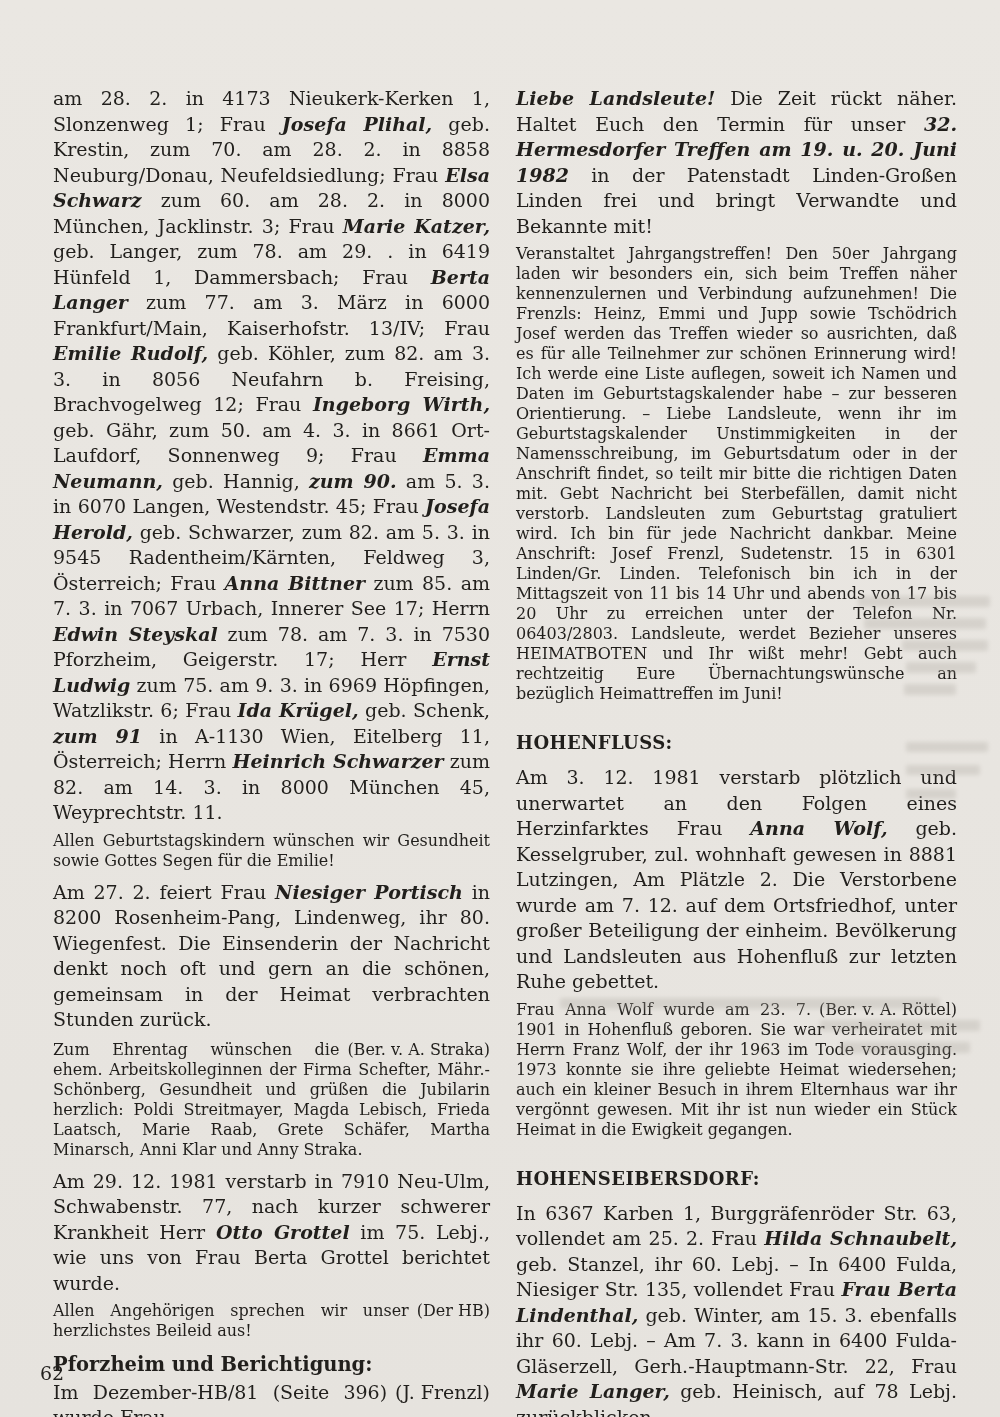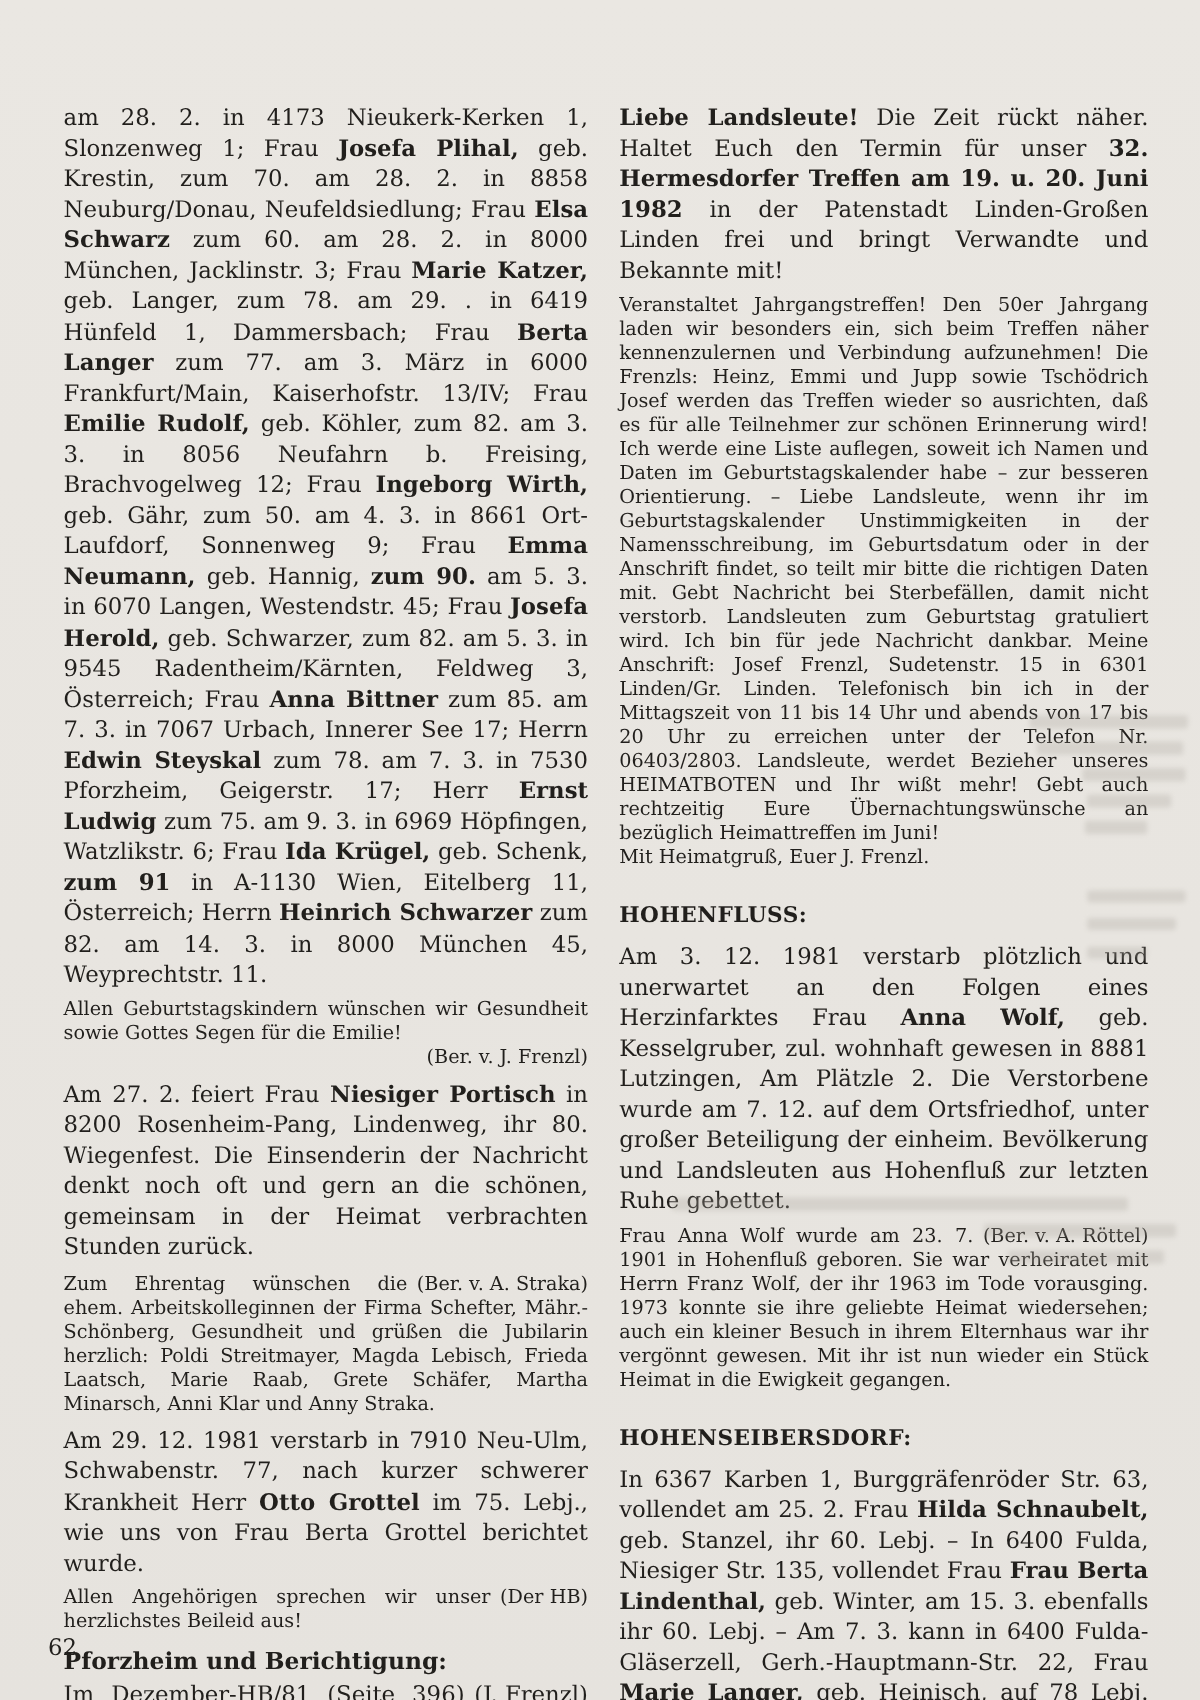--- a/index.html
+++ b/index.html
@@ -11,21 +11,21 @@
     overflow:hidden;
   }
   .columns{
     position:absolute;left:53px;top:86px;width:904px;
     display:grid;grid-template-columns:437px 441px;column-gap:26px;
   }
   .col{min-width:0;}
   .body{font-size:19px;line-height:25.5px;text-align:justify;margin:0;}
   .small{font-size:16px;line-height:20px;text-align:justify;margin:0;}
   .single{text-align:left;}
-  b{font-weight:bold;}
+  b{font-weight:bold;font-style:italic;}
   .attr-line{text-align:right;font-size:16px;line-height:20px;margin:0;}
   .fr{float:right;padding-left:8px;}
   .heading-inline{font-size:19.5px;line-height:25.5px;font-weight:bold;margin:11px 0 2px;text-align:left;}
   .heading-section{font-size:18px;line-height:26px;font-weight:bold;margin:26px 0 9px;text-align:left;letter-spacing:.4px;}
   .mt-s{margin-top:5px;}
   .mt-m{margin-top:9px;}
   .mt-n{margin-top:7px;}
   .page-number{position:absolute;left:40px;top:1362px;font-size:19px;}
   .ghost{position:absolute;background:#aba69e;opacity:.30;filter:blur(2px);border-radius:2px;pointer-events:none;}
 </style>
@@ -33,40 +33,38 @@
 <body>
 
 <div class="page">
 
   <div class="columns">
 
     <div class="col">
       <p class="body"><span><span>am 28. 2. in 4173 Nieukerk-Kerken 1, Slonzenweg 1; Frau </span><b>Josefa Plihal,</b><span> geb. Krestin, zum 70. am 28. 2. in 8858 Neuburg/Donau, Neufeldsiedlung; Frau </span><b>Elsa Schwarz</b><span> zum 60. am 28. 2. in 8000 München, Jacklinstr. 3; Frau </span><b>Marie Katzer,</b><span> geb. Langer, zum 78. am 29. . in 6419 Hünfeld 1, Dammersbach; Frau </span><b>Berta Langer</b><span> zum 77. am 3. März in 6000 Frankfurt/Main, Kaiserhofstr. 13/IV; Frau </span><b>Emilie Rudolf,</b><span> geb. Köhler, zum 82. am 3. 3. in 8056 Neufahrn b. Freising, Brachvogelweg 12; Frau </span><b>Ingeborg Wirth,</b><span> geb. Gähr, zum 50. am 4. 3. in 8661 Ort-Laufdorf, Sonnenweg 9; Frau </span><b>Emma Neumann,</b><span> geb. Hannig, </span><b>zum 90.</b><span> am 5. 3. in 6070 Langen, Westendstr. 45; Frau </span><b>Josefa Herold,</b><span> geb. Schwarzer, zum 82. am 5. 3. in 9545 Radentheim/Kärnten, Feldweg 3, Österreich; Frau </span><b>Anna Bittner</b><span> zum 85. am 7. 3. in 7067 Urbach, Innerer See 17; Herrn </span><b>Edwin Steyskal</b><span> zum 78. am 7. 3. in 7530 Pforzheim, Geigerstr. 17; Herr </span><b>Ernst Ludwig</b><span> zum 75. am 9. 3. in 6969 Höpfingen, Watzlikstr. 6; Frau </span><b>Ida Krügel,</b><span> geb. Schenk, </span><b>zum 91</b><span> in A-1130 Wien, Eitelberg 11, Österreich; Herrn </span><b>Heinrich Schwarzer</b><span> zum 82. am 14. 3. in 8000 München 45, Weyprechtstr. 11.</span></span></p>
 
       <p class="small mt-s"><span><span>Allen Geburtstagskindern wünschen wir Gesundheit sowie Gottes Segen für die Emilie!</span></span></p>
-      <p class="attr-line">(Ber. v. J. Frenzl)</p>
 
       <p class="body mt-m"><span><span>Am 27. 2. feiert Frau </span><b>Niesiger Portisch</b><span> in 8200 Rosenheim-Pang, Lindenweg, ihr 80. Wiegenfest. Die Einsenderin der Nachricht denkt noch oft und gern an die schönen, gemeinsam in der Heimat verbrachten Stunden zurück.</span></span></p>
 
       <p class="small mt-n"><span class="fr">(Ber. v. A. Straka)</span><span><span>Zum Ehrentag wünschen die ehem. Arbeitskolleginnen der Firma Schefter, Mähr.-Schönberg, Gesundheit und grüßen die Jubilarin herzlich: Poldi Streitmayer, Magda Lebisch, Frieda Laatsch, Marie Raab, Grete Schäfer, Martha Minarsch, Anni Klar und Anny Straka.</span></span></p>
 
       <p class="body mt-m"><span><span>Am 29. 12. 1981 verstarb in 7910 Neu-Ulm, Schwabenstr. 77, nach kurzer schwerer Krankheit Herr </span><b>Otto Grottel</b><span> im 75. Lebj., wie uns von Frau Berta Grottel berichtet wurde.</span></span></p>
 
       <p class="small mt-s"><span class="fr">(Der HB)</span><span><span>Allen Angehörigen sprechen wir unser herzlichstes Beileid aus!</span></span></p>
 
       <p class="heading-inline">Pforzheim und Berichtigung:</p>
 
       <p class="body"><span class="fr">(J. Frenzl)</span><span><span>Im Dezember-HB/81 (Seite 396) wurde Frau </span></span></p>
     </div>
 
     <div class="col">
       <p class="body"><span><b>Liebe Landsleute!</b><span> Die Zeit rückt näher. Haltet Euch den Termin für unser </span><b>32. Hermesdorfer Treffen am 19. u. 20. Juni 1982</b><span> in der Patenstadt Linden-Großen Linden frei und bringt Verwandte und Bekannte mit!</span></span></p>
 
       <p class="small mt-s"><span><span>Veranstaltet Jahrgangstreffen! Den 50er Jahrgang laden wir besonders ein, sich beim Treffen näher kennenzulernen und Verbindung aufzunehmen! Die Frenzls: Heinz, Emmi und Jupp sowie Tschödrich Josef werden das Treffen wieder so ausrichten, daß es für alle Teilnehmer zur schönen Erinnerung wird! Ich werde eine Liste auflegen, soweit ich Namen und Daten im Geburtstagskalender habe – zur besseren Orientierung. – Liebe Landsleute, wenn ihr im Geburtstagskalender Unstimmigkeiten in der Namensschreibung, im Geburtsdatum oder in der Anschrift findet, so teilt mir bitte die richtigen Daten mit. Gebt Nachricht bei Sterbefällen, damit nicht verstorb. Landsleuten zum Geburtstag gratuliert wird. Ich bin für jede Nachricht dankbar. Meine Anschrift: Josef Frenzl, Sudetenstr. 15 in 6301 Linden/Gr. Linden. Telefonisch bin ich in der Mittagszeit von 11 bis 14 Uhr und abends von 17 bis 20 Uhr zu erreichen unter der Telefon Nr. 06403/2803. Landsleute, werdet Bezieher unseres HEIMATBOTEN und Ihr wißt mehr! Gebt auch rechtzeitig Eure Übernachtungswünsche an bezüglich Heimattreffen im Juni!</span></span></p>
-      <p class="small single">Mit Heimatgruß, Euer J. Frenzl.</p>
 
       <h3 class="heading-section">HOHENFLUSS:</h3>
 
       <p class="body"><span><span>Am 3. 12. 1981 verstarb plötzlich und unerwartet an den Folgen eines Herzinfarktes Frau </span><b>Anna Wolf,</b><span> geb. Kesselgruber, zul. wohnhaft gewesen in 8881 Lutzingen, Am Plätzle 2. Die Verstorbene wurde am 7. 12. auf dem Ortsfriedhof, unter großer Beteiligung der einheim. Bevölkerung und Landsleuten aus Hohenfluß zur letzten Ruhe gebettet.</span></span></p>
 
       <p class="small mt-s"><span class="fr">(Ber. v. A. Röttel)</span><span><span>Frau Anna Wolf wurde am 23. 7. 1901 in Hohenfluß geboren. Sie war verheiratet mit Herrn Franz Wolf, der ihr 1963 im Tode vorausging. 1973 konnte sie ihre geliebte Heimat wiedersehen; auch ein kleiner Besuch in ihrem Elternhaus war ihr vergönnt gewesen. Mit ihr ist nun wieder ein Stück Heimat in die Ewigkeit gegangen.</span></span></p>
 
       <h3 class="heading-section">HOHENSEIBERSDORF:</h3>
 
       <p class="body"><span><span>In 6367 Karben 1, Burggräfenröder Str. 63, vollendet am 25. 2. Frau </span><b>Hilda Schnaubelt,</b><span> geb. Stanzel, ihr 60. Lebj. – In 6400 Fulda, Niesiger Str. 135, vollendet Frau </span><b>Frau Berta Lindenthal,</b><span> geb. Winter, am 15. 3. ebenfalls ihr 60. Lebj. – Am 7. 3. kann in 6400 Fulda-Gläserzell, Gerh.-Hauptmann-Str. 22, Frau </span><b>Marie Langer,</b><span> geb. Heinisch, auf 78 Lebj. zurückblicken. –</span></span></p>

